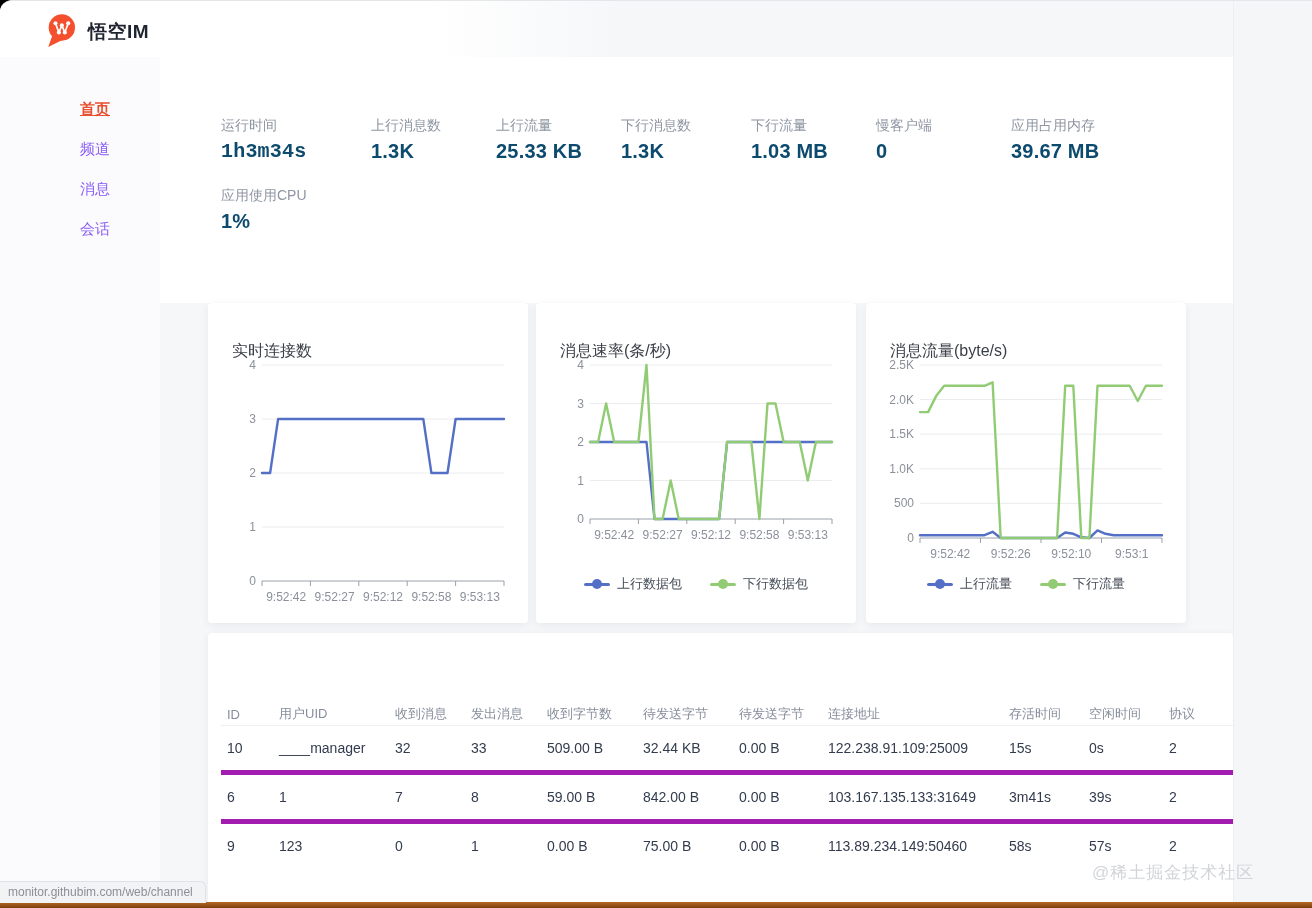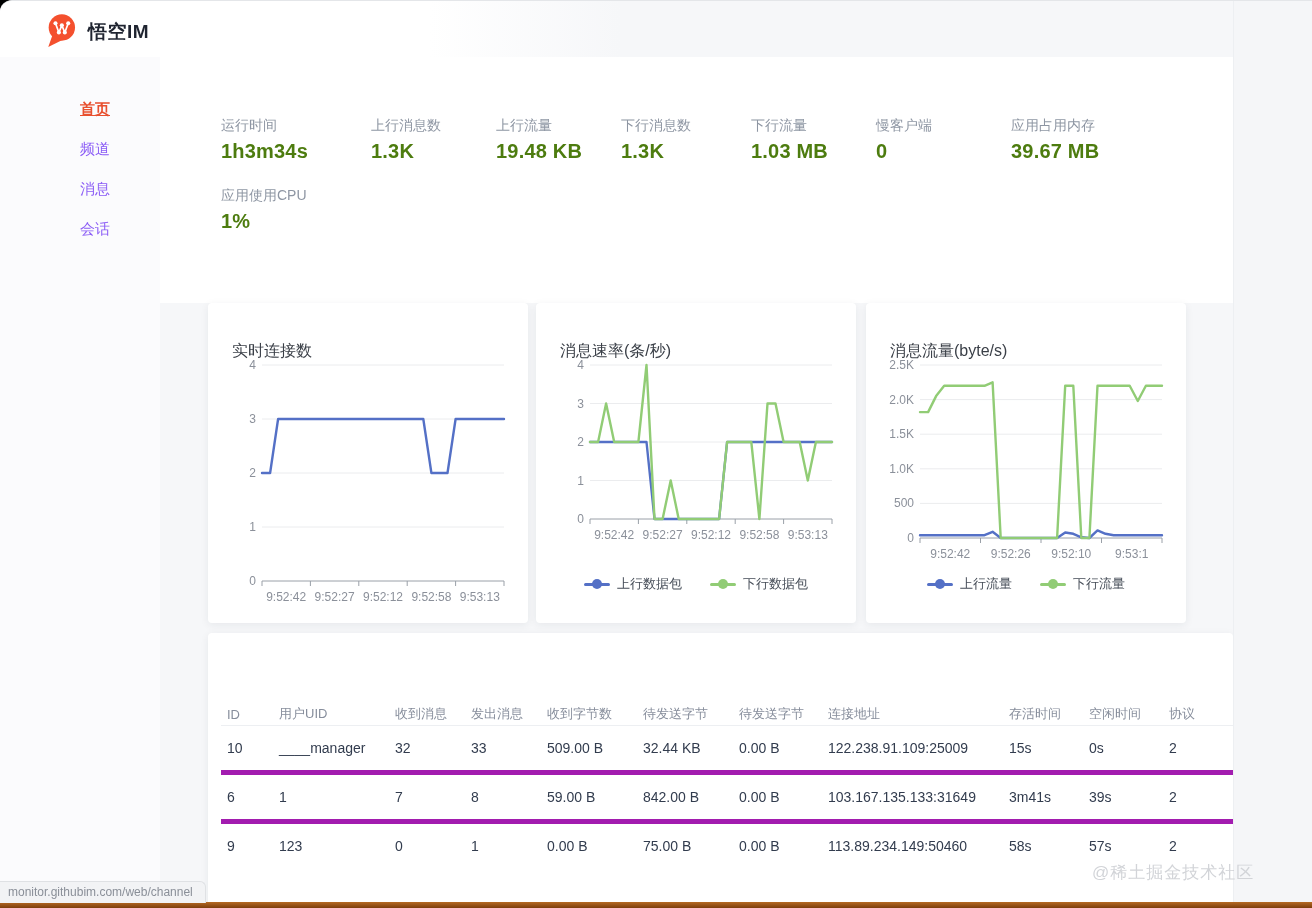--- a/index.html
+++ b/index.html
@@ -15,21 +15,21 @@
   .sidebar{position:absolute;left:0;top:56px;width:160px;bottom:0;background:#fbfbfd;}
   .side-item{height:40px;line-height:40px;padding-left:80px;font-size:15px;color:#8b5cf6;cursor:pointer;}
   .side-item.active{color:#e8502f;font-weight:700;text-decoration:underline;}
   .side-menu{padding-top:32px;}
   
   .stats-block{position:absolute;left:160px;top:56px;width:1073px;height:246px;background:#fff;}
   .stats-row{display:flex;padding-left:61px;}
   .stats-row.r1{padding-top:60px;}
   .stats-row.r2{padding-top:24px;}
   .stat .lbl{font-size:14px;color:#8e96a3;}
-  .stat .val{font-size:20px;font-weight:700;color:#4d7c0f;margin-top:5px;letter-spacing:.2px;}
+  .stat .val{font-size:20px;font-weight:700;color:#0c4a6e;margin-top:5px;letter-spacing:.2px;}
   
   .card{position:absolute;background:#fff;border-radius:4px;box-shadow:0 2px 8px rgba(30,40,60,.07);}
   .chart-card{top:302px;width:320px;height:320px;}
   .chart-title{position:absolute;left:24px;top:38px;font-size:16px;color:#3a3f47;}
   .chart-svg{position:absolute;left:20px;top:50px;}
   .legend{position:absolute;left:0;top:272px;width:100%;display:flex;justify-content:center;gap:28px;}
   .leg-item{display:flex;align-items:center;gap:7px;cursor:pointer;}
   .leg-mark{position:relative;width:26px;height:3px;border-radius:2px;}
   .leg-mark i{position:absolute;left:8px;top:-3.5px;width:10px;height:10px;border-radius:50%;display:block;}
   .leg-txt{font-size:13px;color:#454c57;}
@@ -75,31 +75,31 @@
     <div class="side-menu" id="side-menu">
         <div class="side-item active">首页</div>
         <div class="side-item">频道</div>
         <div class="side-item">消息</div>
         <div class="side-item">会话</div>
       </div>
   </div>
 
   <div class="stats-block">
     <div class="stats-row r1" id="stats-row1">
-        <div class="stat" style="width: 150px;">
+        <div class="stat" style="width: 150px; font-family: Liberation Mono, monospace;">
           <div class="lbl">运行时间</div>
           <div class="val">1h3m34s</div>
         </div>
         <div class="stat" style="width: 125px;">
           <div class="lbl">上行消息数</div>
           <div class="val">1.3K</div>
         </div>
         <div class="stat" style="width: 125px;">
           <div class="lbl">上行流量</div>
-          <div class="val">19.48 KB</div>
+          <div class="val">25.33 KB</div>
         </div>
         <div class="stat" style="width: 130px;">
           <div class="lbl">下行消息数</div>
           <div class="val">1.3K</div>
         </div>
         <div class="stat" style="width: 125px;">
           <div class="lbl">下行流量</div>
           <div class="val">1.03 MB</div>
         </div>
         <div class="stat" style="width: 135px;">

